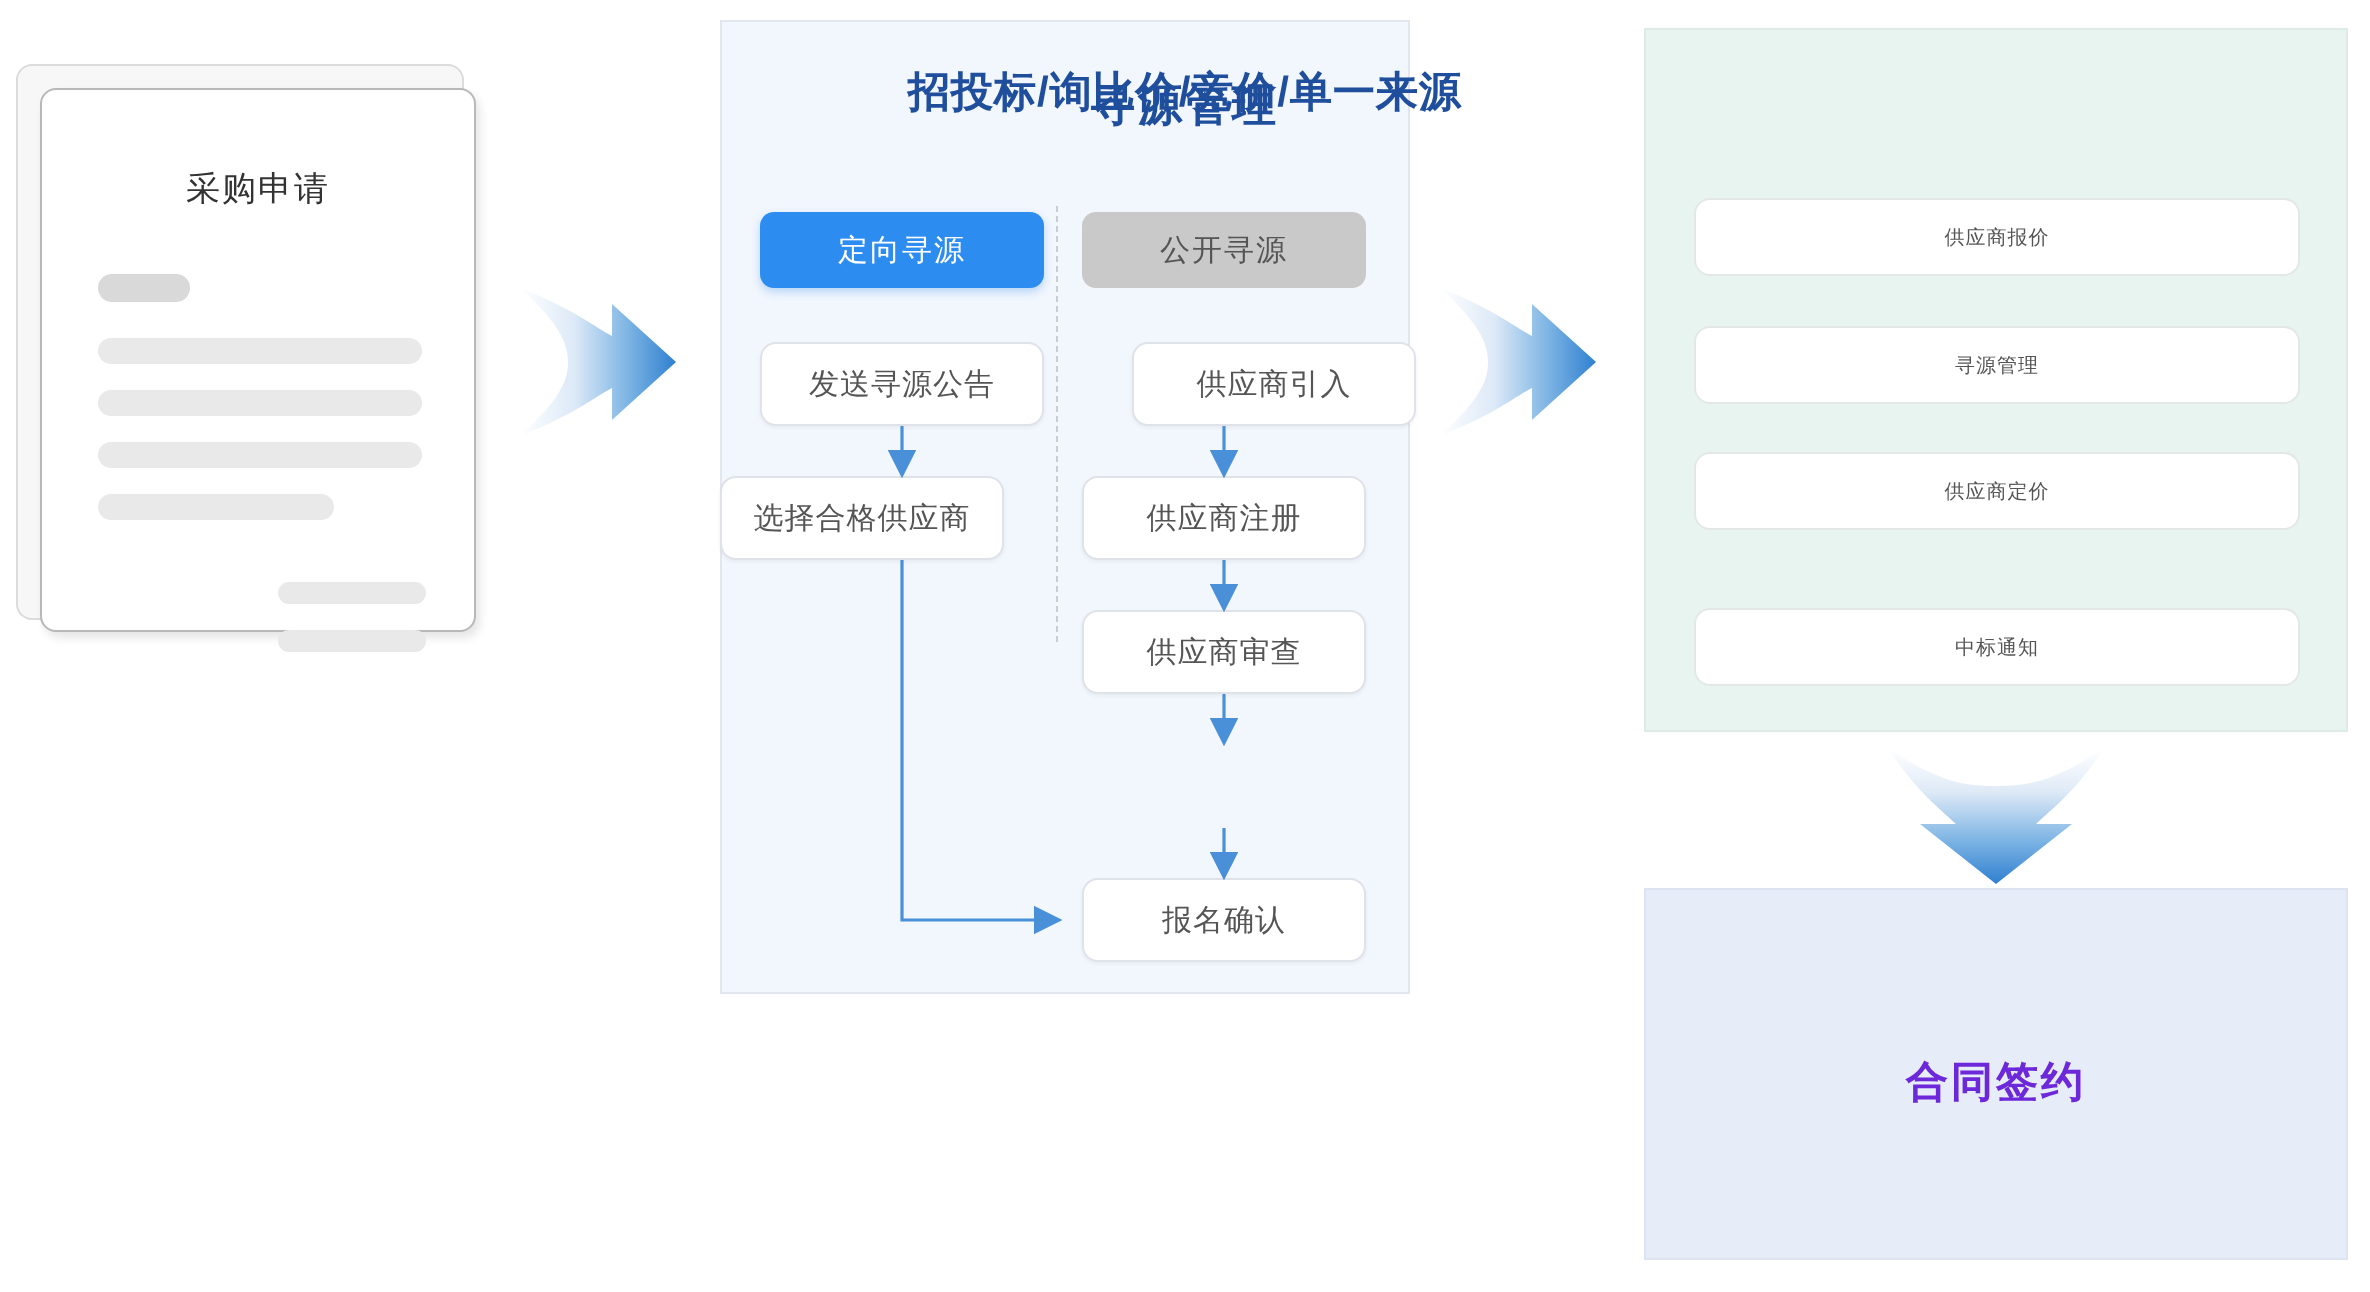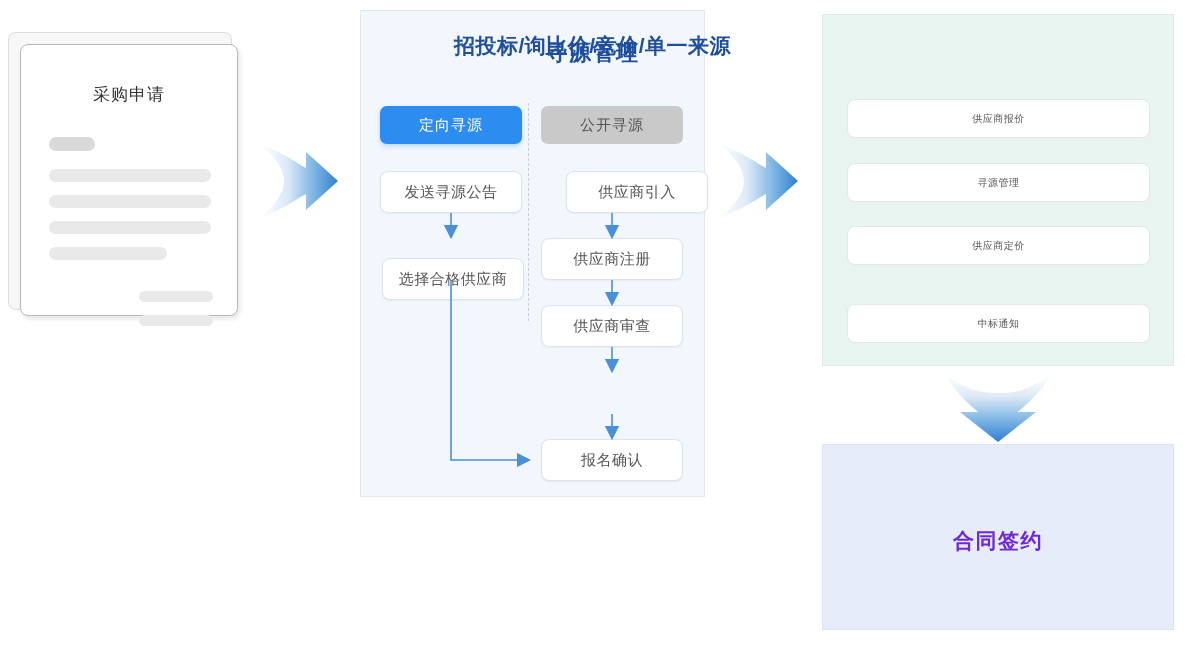--- a/index.html
+++ b/index.html
@@ -153,21 +153,21 @@
     font-size: 15px;
     color: #555555;
     display: flex;
     align-items: center;
     justify-content: center;
     box-sizing: border-box;
     box-shadow: 0 1px 2px rgba(0,0,0,0.05);
     letter-spacing: 0.5px;
   }
   #step-l1 { left: 380px; top: 171px; }
-  #step-l2 { left: 382px; top: 238px; margin-top: 20px; }
+  #step-l2 { left: 360px; top: 238px; }
   #step-r1 { left: 523px; top: 171px; margin-left: 43px; }
   #step-r2 { left: 541px; top: 238px; }
   #step-r3 { left: 541px; top: 305px; }
   #step-r4 { left: 541px; top: 372px; }
   #step-r5 { left: 541px; top: 439px; }
 
   
   .conn {
     position: absolute;
   }

